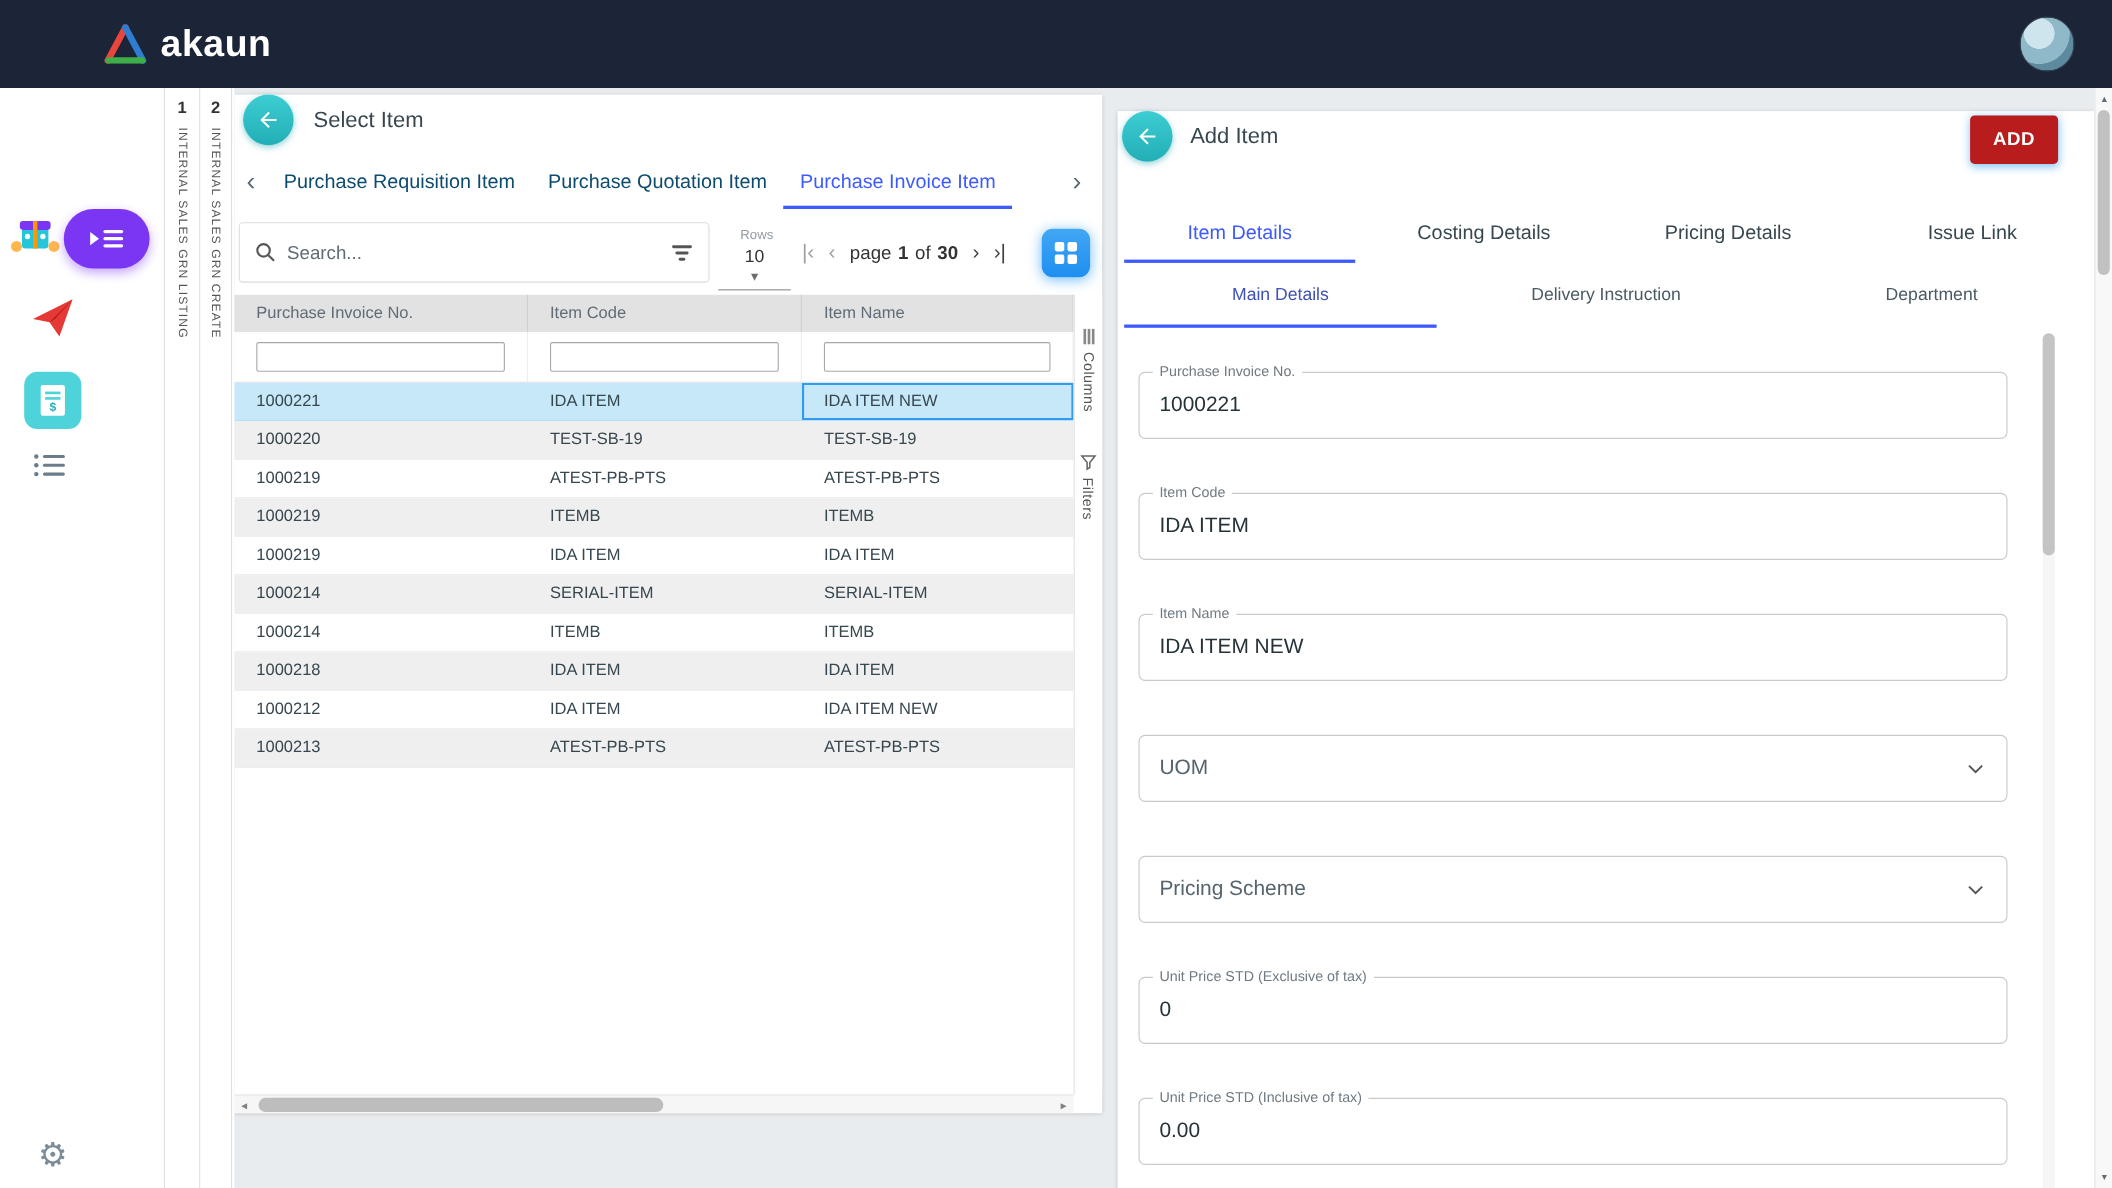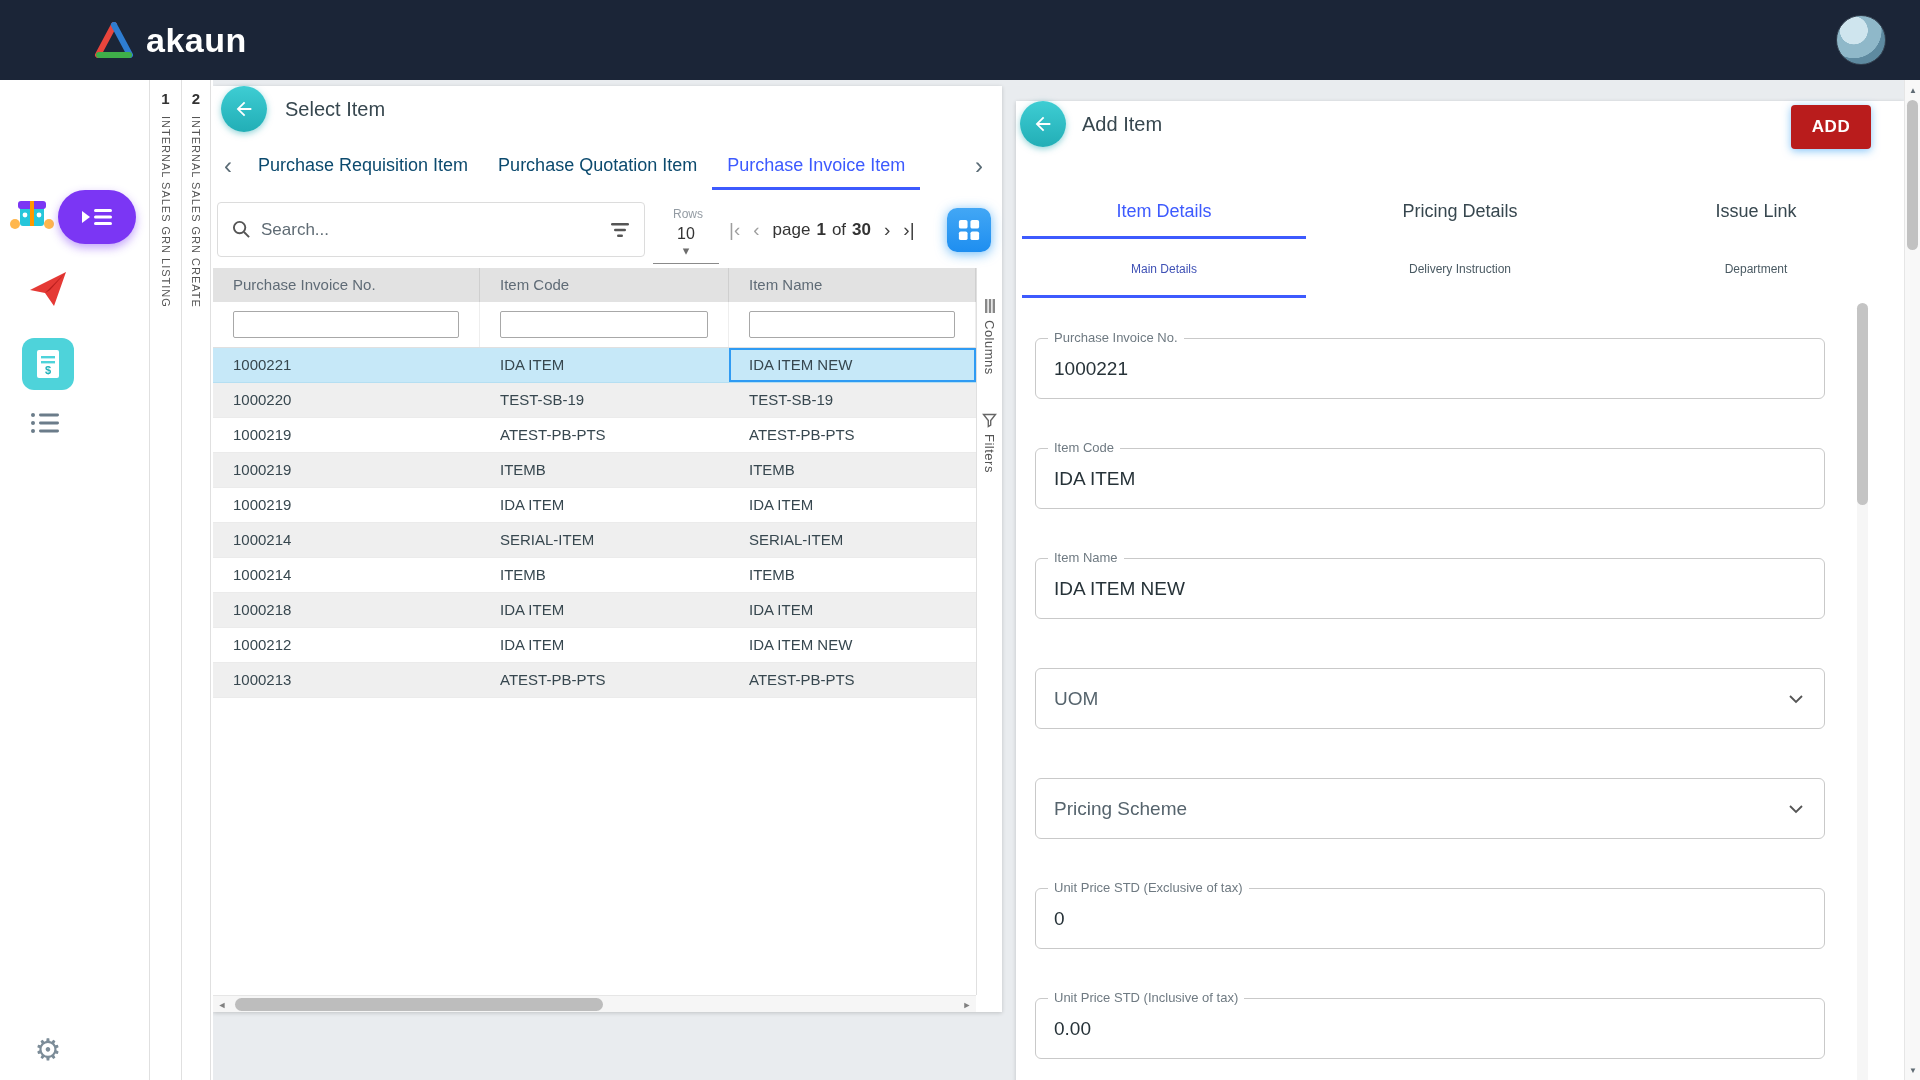--- a/index.html
+++ b/index.html
@@ -97,21 +97,21 @@
   .pr-back { left:4px; top:0; }
   .pr-title { left:66px; top:12px; }
   .add-btn { position:absolute; right:33px; top:4px; width:80px; height:44px; background:#b91c1c; color:#fff; font-size:17px; font-weight:bold;
              border:none; border-radius:4px; letter-spacing:.5px; box-shadow:0 2px 8px rgba(33,150,243,.55); cursor:pointer; font-family:inherit; }
 
   .pr-tabs { position:absolute; left:0; top:82px; width:100%; height:56px; display:flex; }
   .pr-tab { flex:1; position:relative; display:flex; align-items:center; justify-content:center; font-size:18px; color:#37474f; cursor:pointer; }
   .pr-tab.active { color:#3d5afe; }
   .pr-tab.active::after { content:""; position:absolute; left:6px; right:6px; bottom:0; height:3px; background:#3d5afe; }
   .pr-subtabs { position:absolute; left:0; top:138px; width:100%; height:59px; display:flex; }
-  .pr-subtab { flex:1; position:relative; display:flex; align-items:center; justify-content:center; font-size:12px; color:#4a5a63; cursor:pointer; }
+  .pr-subtab { flex:1; position:relative; display:flex; align-items:center; justify-content:center; font-size:16px; color:#4a5a63; cursor:pointer; }
   .pr-subtab.active { color:#3f51b5; }
   .pr-subtab.active::after { content:""; position:absolute; left:6px; right:6px; bottom:0; height:3px; background:#3d5afe; }
 
   .form { position:absolute; left:19px; top:237px; width:790px; }
   .fld { position:relative; height:61px; border:1px solid #c9c9c9; border-radius:6px; margin-bottom:49px; background:#fff; cursor:text; }
   .fld-label { position:absolute; top:-9px; left:12px; background:#fff; padding:0 6px; font-size:13px; color:#6f7a82; white-space:nowrap; }
   .fld-value { position:absolute; left:18px; top:50%; transform:translateY(-50%); font-size:19px; color:#263238; }
   .fld.select { cursor:pointer; }
   .fld-inline-label { position:absolute; left:18px; top:50%; transform:translateY(-50%); font-size:19px; color:#56646d; }
   .fld-chevron { position:absolute; right:20px; top:50%; transform:translateY(-50%); }
@@ -356,20 +356,21 @@
   <div class="back-btn pr-back">
     <svg width="22" height="22" viewBox="0 0 24 24">
       <path fill="#fff" d="M20 11H7.8l5.6-5.6L12 4l-8 8 8 8 1.4-1.4L7.8 13H20z"></path>
     </svg>
   </div>
   <div class="panel-title pr-title">Add Item</div>
   <button class="add-btn">ADD</button>
 
   <div class="pr-tabs">
     <div class="pr-tab active">Item Details</div>
+    <div class="pr-tab">Costing Details</div>
     <div class="pr-tab">Pricing Details</div>
     <div class="pr-tab">Issue Link</div>
   </div>
   <div class="pr-subtabs">
     <div class="pr-subtab active">Main Details</div>
     <div class="pr-subtab">Delivery Instruction</div>
     <div class="pr-subtab">Department</div>
   </div>
 
   <div class="form">

